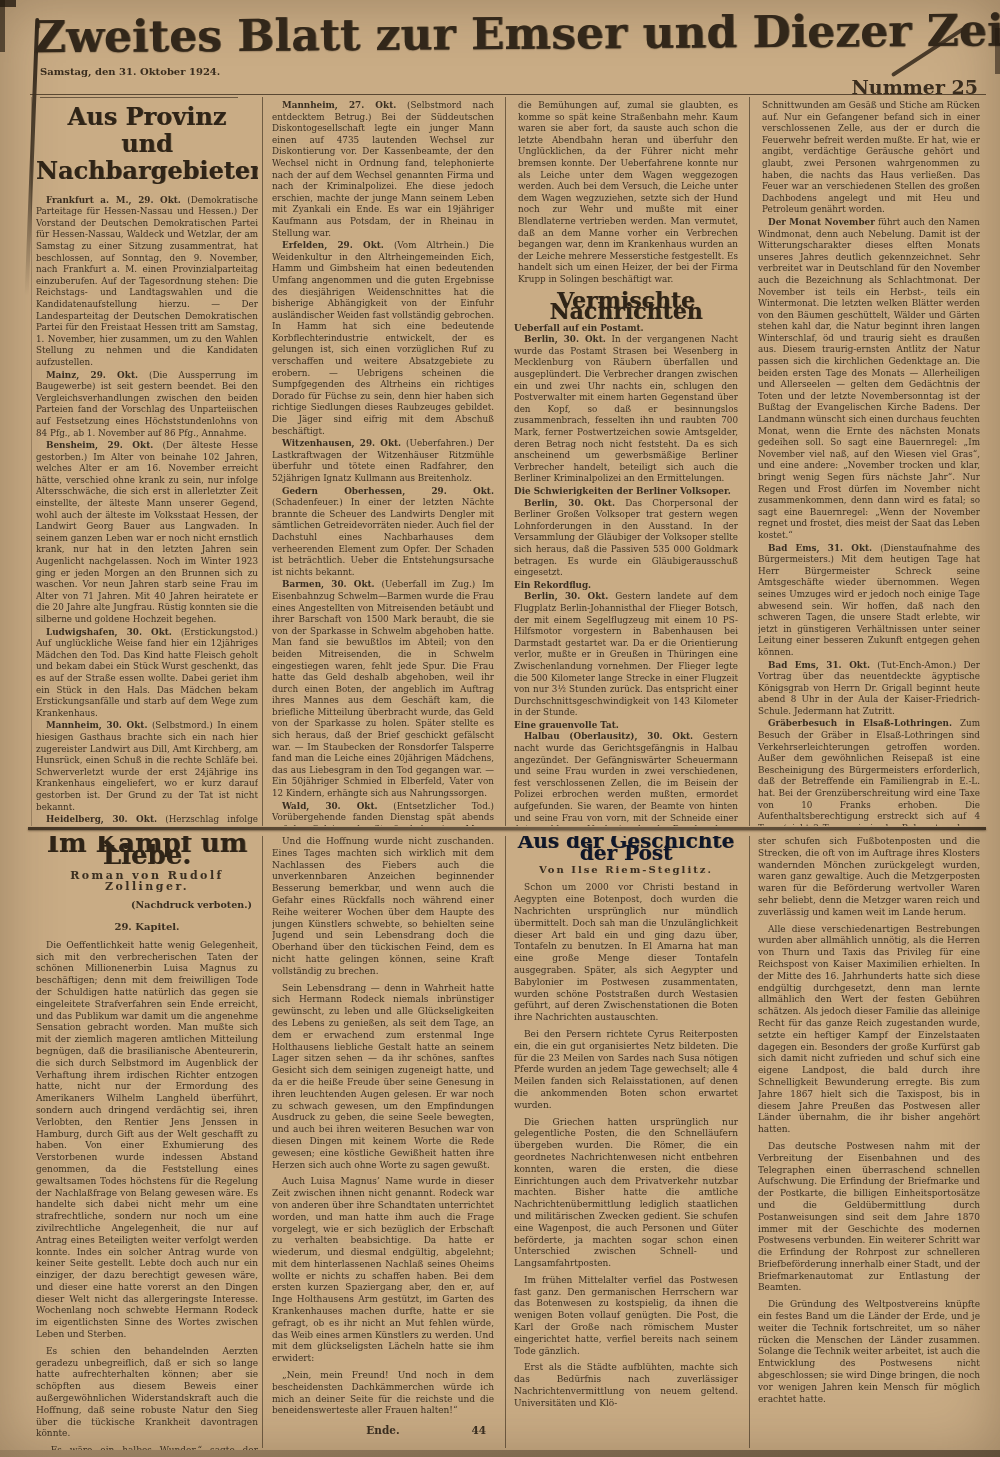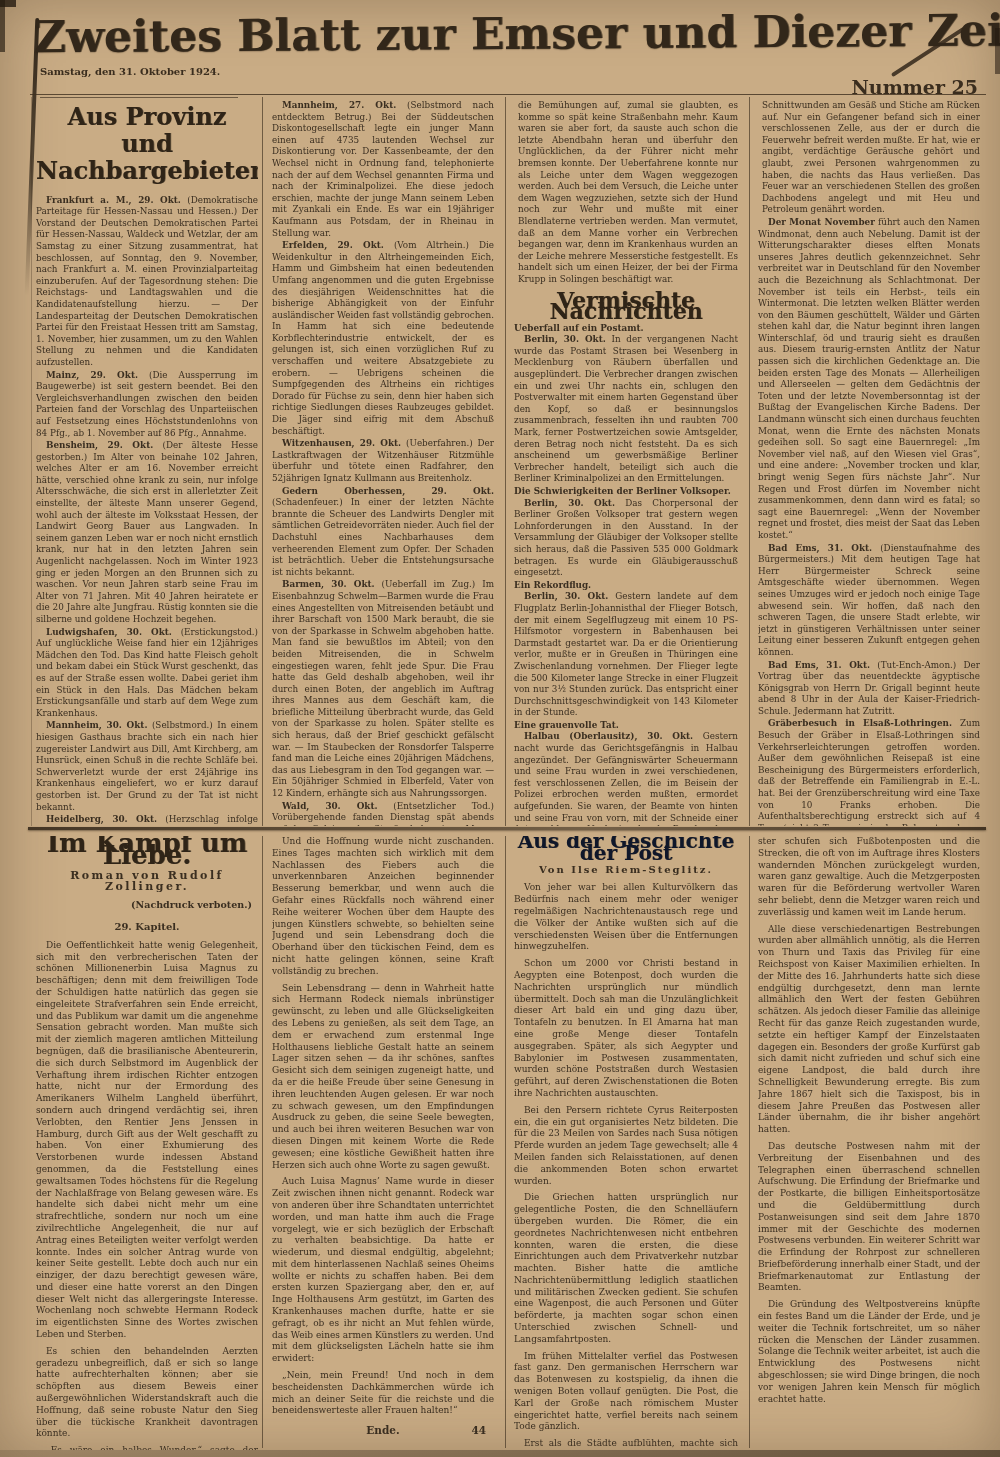--- a/index.html
+++ b/index.html
@@ -157,21 +157,20 @@
     <p class="para">„Nein, mein Freund! Und noch in dem bescheidensten Dachkämmerchen würde ich mich an deiner Seite für die reichste und die beneidenswerteste aller Frauen halten!“</p>
     <div class="ende-row">
       <span>Ende.</span>
       <span class="page-num">44</span>
     </div>
   </div>
 
   <div class="col col-bot c3">
     <div class="h-post">Aus der Geschichte der Post</div>
     <div class="post-byline">Von Ilse Riem-Steglitz.</div>
-    <p class="para">Von jeher war bei allen Kulturvölkern das Bedürfnis nach einem mehr oder weniger regelmäßigen Nachrichtenaustausch rege und die Völker der Antike wußten sich auf die verschiedensten Weisen über die Entfernungen hinwegzuhelfen.</p>
     <p class="para">Schon um 2000 vor Christi bestand in Aegypten eine Botenpost, doch wurden die Nachrichten ursprünglich nur mündlich übermittelt. Doch sah man die Unzulänglichkeit dieser Art bald ein und ging dazu über, Tontafeln zu benutzen. In El Amarna hat man eine große Menge dieser Tontafeln ausgegraben. Später, als sich Aegypter und Babylonier im Postwesen zusammentaten, wurden schöne Poststraßen durch Westasien geführt, auf deren Zwischenstationen die Boten ihre Nachrichten austauschten.</p>
     <p class="para">Bei den Persern richtete Cyrus Reiterposten ein, die ein gut organisiertes Netz bildeten. Die für die 23 Meilen von Sardes nach Susa nötigen Pferde wurden an jedem Tage gewechselt; alle 4 Meilen fanden sich Relaisstationen, auf denen die ankommenden Boten schon erwartet wurden.</p>
     <p class="para">Die Griechen hatten ursprünglich nur gelegentliche Posten, die den Schnelläufern übergeben wurden. Die Römer, die ein geordnetes Nachrichtenwesen nicht entbehren konnten, waren die ersten, die diese Einrichtungen auch dem Privatverkehr nutzbar machten. Bisher hatte die amtliche Nachrichtenübermittlung lediglich staatlichen und militärischen Zwecken gedient. Sie schufen eine Wagenpost, die auch Personen und Güter beförderte, ja machten sogar schon einen Unterschied zwischen Schnell- und Langsamfahrtposten.</p>
     <p class="para">Im frühen Mittelalter verfiel das Postwesen fast ganz. Den germanischen Herrschern war das Botenwesen zu kostspielig, da ihnen die wenigen Boten vollauf genügten. Die Post, die Karl der Große nach römischem Muster eingerichtet hatte, verfiel bereits nach seinem Tode gänzlich.</p>
     <p class="para">Erst als die Städte aufblühten, machte sich das Bedürfnis nach zuverlässiger Nachrichtenvermittlung von neuem geltend. Universitäten und Klö-</p>
   </div>
 
   <div class="col col-bot c4">
     <p class="para-cont">ster schufen sich Fußbotenposten und die Strecken, die oft von im Auftrage ihres Klosters wandernden Mönchen zurückgelegt wurden, waren ganz gewaltige. Auch die Metzgerposten waren für die Beförderung wertvoller Waren sehr beliebt, denn die Metzger waren reich und zuverlässig und kamen weit im Lande herum.</p>
     <p class="para">Alle diese verschiedenartigen Bestrebungen wurden aber allmählich unnötig, als die Herren von Thurn und Taxis das Privileg für eine Reichspost von Kaiser Maximilien erhielten. In der Mitte des 16. Jahrhunderts hatte sich diese endgültig durchgesetzt, denn man lernte allmählich den Wert der festen Gebühren schätzen. Als jedoch dieser Familie das alleinige Recht für das ganze Reich zugestanden wurde, setzte ein heftiger Kampf der Einzelstaaten dagegen ein. Besonders der große Kurfürst gab sich damit nicht zufrieden und schuf sich eine eigene Landpost, die bald durch ihre Schnelligkeit Bewunderung erregte. Bis zum Jahre 1867 hielt sich die Taxispost, bis in diesem Jahre Preußen das Postwesen aller Länder übernahm, die ihr bisher angehört hatten.</p>

